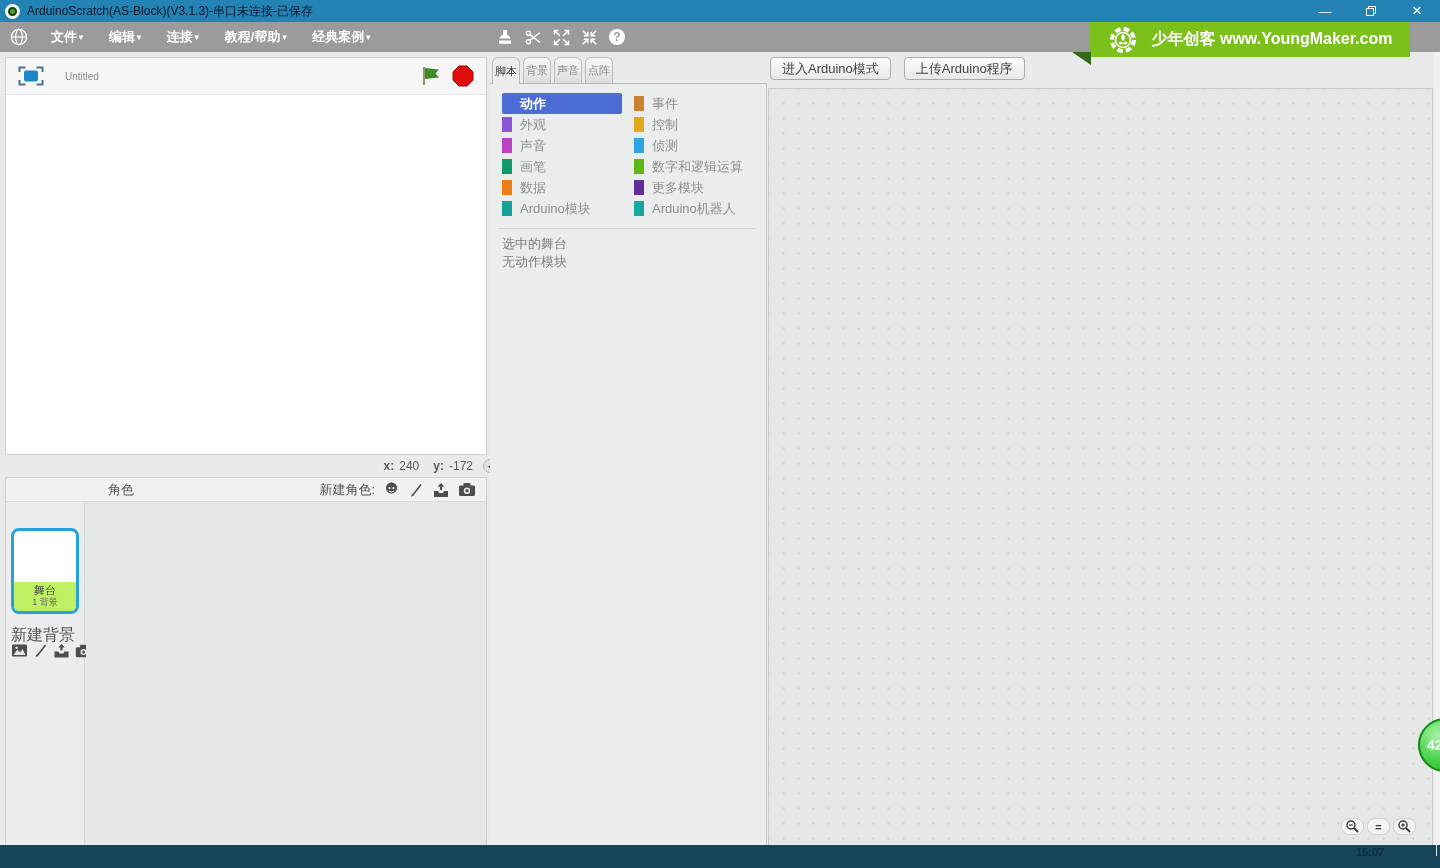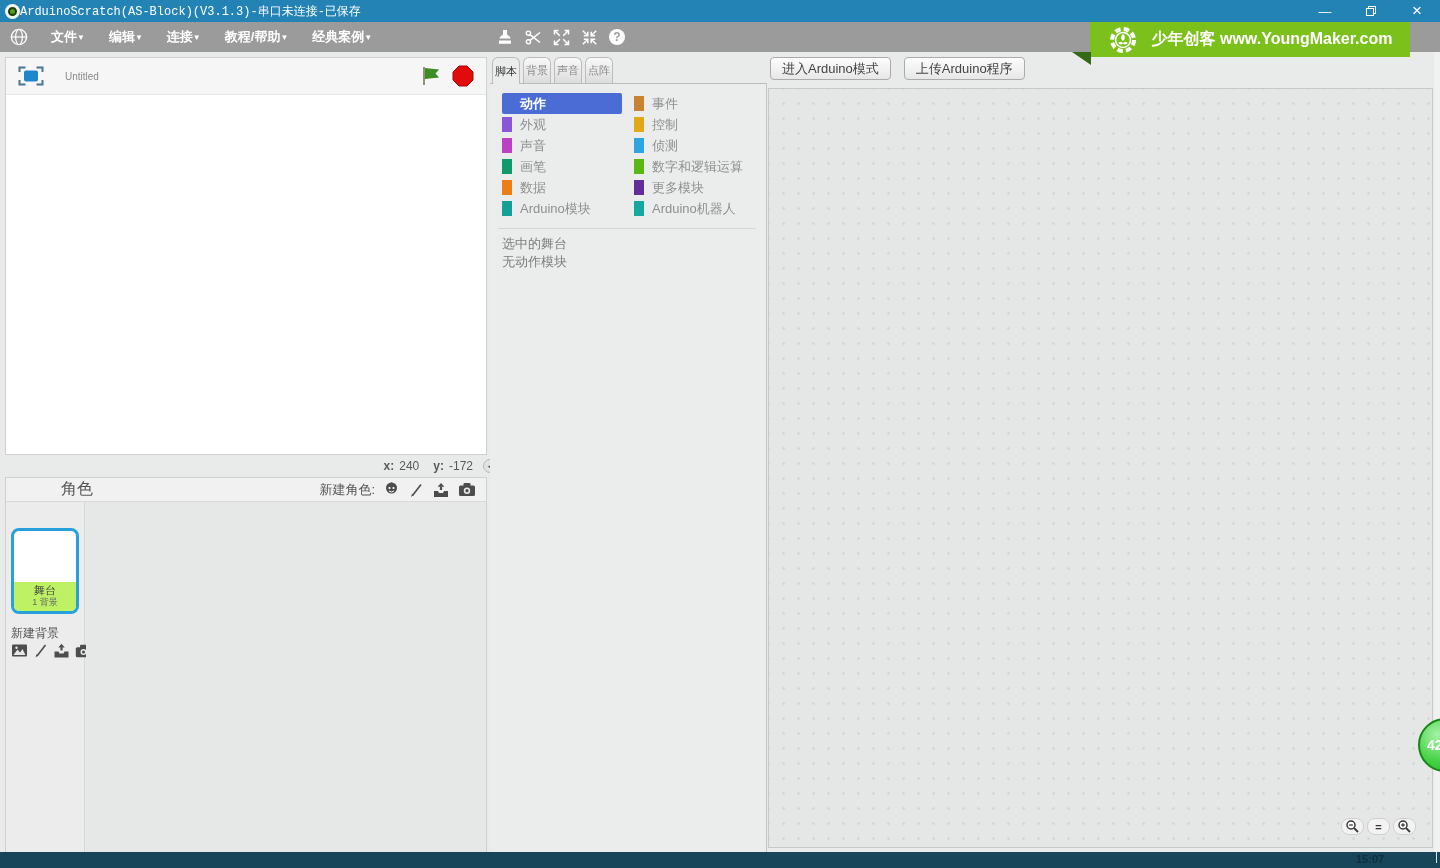--- a/index.html
+++ b/index.html
@@ -3,21 +3,21 @@
 <meta charset="utf-8">
 <style>
   * { margin:0; padding:0; box-sizing:border-box; }
   html,body { width:1440px; height:868px; overflow:hidden; }
   body { position:relative; font-family:"Liberation Sans","DejaVu Sans",sans-serif; background:#e9ebeb; }
 
   
   .titlebar { position:absolute; left:0; top:0; width:1440px; height:22px; background:#2383b4; display:flex; align-items:center; }
   .app-icon { width:15px; height:15px; margin-left:5px; border-radius:50%; background:#f2f7ef; display:flex; align-items:center; justify-content:center; }
   .app-icon-inner { width:9px; height:9px; border-radius:50%; background:#4ea11c; border:2px solid #1d3a10; }
-  .title-text { color:#ffffff; font-size:12px; white-space:nowrap;font-family:Liberation Mono, monospace; }
+  .title-text { color:#0f172a; font-size:12px; margin-left:7px; white-space:nowrap; }
   .win-controls { position:absolute; right:0; top:0; height:22px; display:flex; }
   .win-btn { width:46px; height:22px; display:flex; align-items:center; justify-content:center; color:#fff; font-size:13px; cursor:pointer; }
 
   
   .menubar { position:absolute; left:0; top:22px; width:1440px; height:30px; background:#9b9b9b; display:flex; align-items:center; }
   .globe { margin-left:9px; }
   .menu-item { display:flex; align-items:center; color:#ffffff; font-weight:bold; font-size:13px; margin-left:24px; cursor:pointer; white-space:nowrap; }
   .menu-caret { font-size:8px; }
   .tool-icons { position:absolute; left:496px; top:22px; height:30px; display:flex; align-items:center; gap:11px; }
   .tool-btn { display:flex; align-items:center; justify-content:center; cursor:pointer; }
@@ -40,32 +40,32 @@
 
   
   .coord-bar { position:absolute; left:5px; top:455px; width:482px; height:22px; display:flex; align-items:center; justify-content:flex-end; font-size:12px; color:#5a5a5a; }
   .coord-label { font-weight:bold; }
   .coord-val { margin:0 14px 0 5px; }
   .coord-toggle { position:absolute; right:-10px; top:4px; width:14px; height:14px; border-radius:50%; background:#e2e2e2; border:1px solid #b8b8b8; color:#555; font-size:8px; display:flex; align-items:center; justify-content:center; cursor:pointer; }
 
   
   .sprite-panel { position:absolute; left:5px; top:477px; width:482px; height:378px; background:#e9ebeb; border:1px solid #d0d0d0; }
   .sprite-header { height:24px; background:#f1f1f1; border-bottom:1px solid #dadada; display:flex; align-items:center; }
-  .sprite-header-title { margin-left:55px; font-size:16px; color:#555; }
+  .sprite-header-title { margin-left:102px; font-size:13px; color:#555; }
   .sprite-header .spacer { flex:1; }
   .new-sprite-label { font-size:13px; color:#555; margin-right:8px; }
   .mini-icons { display:flex; gap:8px; margin-right:10px; align-items:center; }
   .mini-btn { cursor:pointer; display:flex; align-items:center; }
   .sprite-sidebar { position:absolute; left:0; top:24px; bottom:0; width:79px; background:#ececec; border-right:1px solid #d8d8d8; }
   .sprite-list { position:absolute; left:80px; top:24px; right:0; bottom:0; background:#e6e8e8; }
   .stage-thumb { position:absolute; left:5px; top:26px; width:68px; height:86px; border:3px solid #28a0dc; border-radius:8px; background:#ffffff; overflow:hidden; cursor:pointer; }
   .thumb-caption { position:absolute; left:0; right:0; bottom:0; height:29px; background:#bef264; text-align:center; padding-top:2px; }
   .thumb-name { font-size:11px; color:#444; line-height:13px; }
   .thumb-count { font-size:9px; color:#666; line-height:11px; }
-  .new-backdrop-label { position:absolute; left:5px; top:123px; font-size:12px; color:#555; }
+  .new-backdrop-label { position:absolute; left:5px; top:123px; font-size:16px; color:#555; }
   .backdrop-icons { position:absolute; left:5px; top:141px; display:flex; gap:5px; align-items:center; }
 
   
   .tabs { position:absolute; left:492px; top:57px; height:27px; display:flex; gap:3px; z-index:3; }
   .tab { height:26px; padding:0 2px; display:flex; align-items:center; font-size:11px; color:#8a8a8a; background:linear-gradient(#f9f9f9,#dcdcdc); border:1px solid #bcbcbc; border-bottom:none; border-radius:6px 6px 0 0; cursor:pointer; }
   .tab.active { background:#ebecec; color:#333; height:27px; position:relative; z-index:4; }
 
   
   .palette { position:absolute; left:490px; top:83px; width:277px; height:772px; background:#ebecec; border-top:1px solid #bcbcbc; border-right:1px solid #c6c6c6; }
   .cat-cols { position:absolute; left:12px; top:9px; display:flex; }
@@ -86,21 +86,21 @@
   .script-area { position:absolute; left:768px; top:88px; width:665px; height:760px; background:#e5e7e7; border:1px solid #c9c9c9;
     background-image:radial-gradient(circle,#d6d8d8 1.2px,transparent 1.5px); background-size:15px 15px; background-position:7px 7px; }
   .zoom-controls { position:absolute; right:16px; bottom:12px; display:flex; gap:3px; }
   .zoom-btn { width:23px; height:17px; background:#f3f3f3; border:1px solid #cfcfcf; border-radius:8px; display:flex; align-items:center; justify-content:center; cursor:pointer; font-size:11px; font-weight:bold; color:#333; }
 
   
   .right-gutter { position:absolute; left:1434px; top:52px; width:6px; height:805px; background:#f1f1f1; }
   .badge { position:absolute; left:1418px; top:718px; width:54px; height:54px; border-radius:50%;
     background:radial-gradient(circle at 35% 30%, #a5f3a5, #46d146 55%, #23ad23); border:2px solid #148714;
     color:#fff; font-weight:bold; font-size:14px; display:flex; align-items:center; cursor:pointer; padding-left:7px; }
-  .taskbar { position:absolute; left:0; bottom:0; width:1440px; height:16px; background:#17455a; overflow:hidden; }
+  .taskbar { position:absolute; left:0; bottom:0; width:1440px; height:23px; background:#17455a; overflow:hidden; }
   .taskbar-clock { position:absolute; left:1356px; top:1px; font-size:11px; font-weight:bold; color:#0d2f40; }
   .taskbar-sep { position:absolute; left:1436px; top:0; width:1px; height:11px; background:#dfe5e8; }
 
   svg { display:block; }
 </style>
 </head>
 <body>
 
 <div class="titlebar">
   <div class="app-icon">

